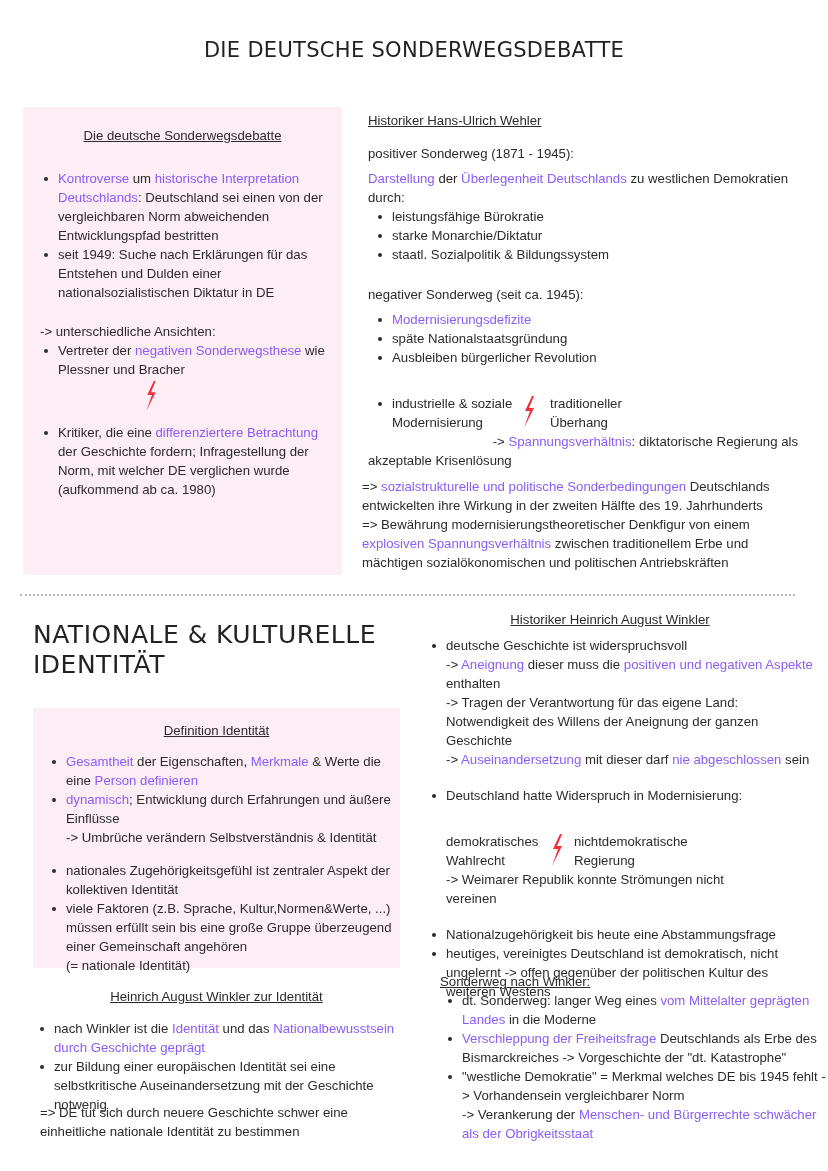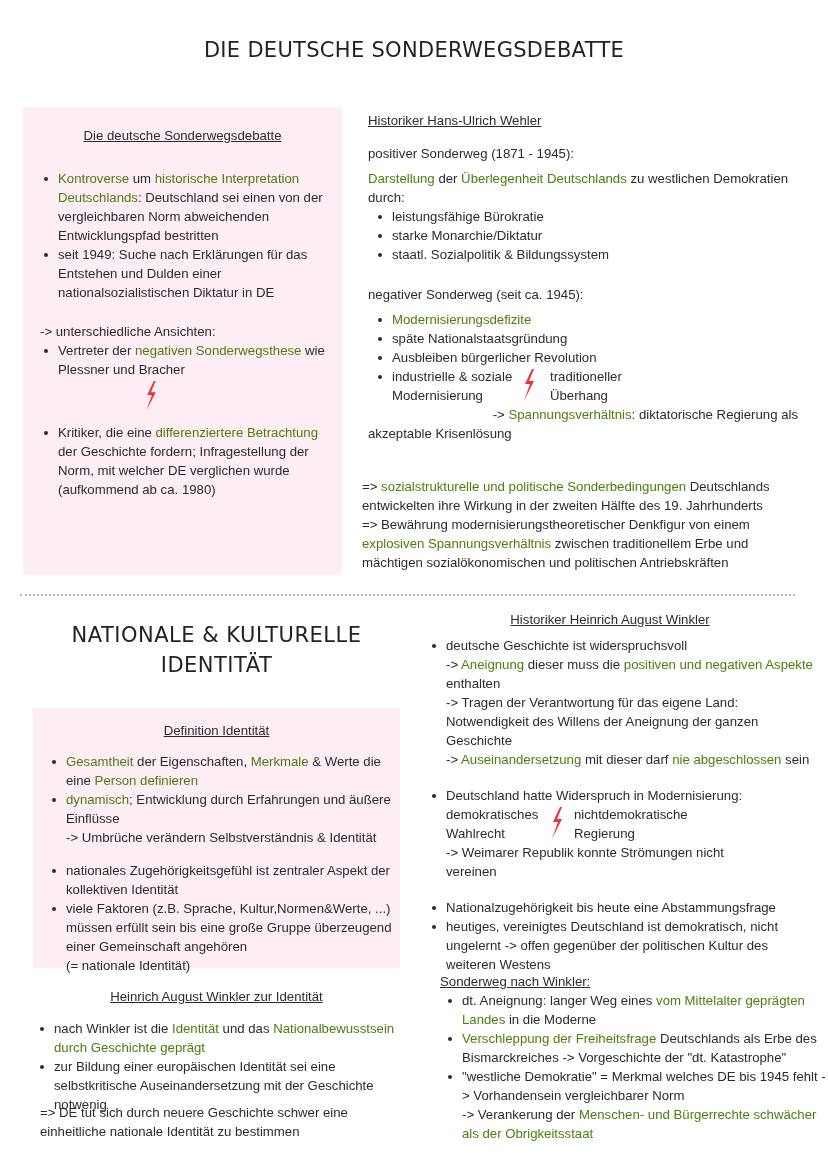--- a/index.html
+++ b/index.html
@@ -10,39 +10,39 @@
   }
   .abs { position: absolute; }
   .main-title {
     left: 0; width: 828px; top: 36px; text-align: center;
     font-family: "DejaVu Sans", sans-serif; font-size: 21px; letter-spacing: 0.3px;
     color: #222; font-weight: normal; line-height: 28px;
   }
   .pink-box { background: #fdedf5; }
   .box1 { left: 23px; top: 107px; width: 319px; height: 468px; }
   .box2 { left: 33px; top: 708px; width: 367px; height: 260px; }
-  .hl { color: #4d7c0f; }
+  .hl { color: #8b5cf6; }
   .uline { text-decoration: underline; }
   .center { text-align: center; }
   ul { margin: 0; padding-left: 18px; list-style: none; }
   ul li { position: relative; }
   ul li::before {
     content: ""; position: absolute; left: -14px; top: 8px;
     width: 4px; height: 4px; border-radius: 50%; background: #2b2b2b;
   }
   .section-title {
-    font-family: "DejaVu Sans", sans-serif; font-size: 21px; line-height: 30px;
-    color: #222; text-align: center; letter-spacing: 0.5px;
+    font-family: "DejaVu Sans", sans-serif; font-size: 25px; line-height: 30px;
+    color: #222; letter-spacing: 0.5px;
   }
   .divider {
     left: 20px; top: 594px; width: 775px; height: 0;
     border-top: 2px dotted #b8b8b8;
   }
   .bolt { display: inline-block; width: 14px; height: 30px; }
-  .row2 { display: flex; }
+  .row2 { display: flex; margin-top: 27px; }
   p { margin: 0; }
 </style>
 </head>
 <body>
 
 <div class="abs main-title">DIE DEUTSCHE SONDERWEGSDEBATTE</div>
 
 <div class="abs pink-box box1"></div>
 <div class="abs" style="left:23px; top:126px; width:319px;">
   <div class="center uline">Die deutsche Sonderwegsdebatte</div>
@@ -167,17 +167,17 @@
   <div style="height:17px;"></div>
   <ul>
     <li>Nationalzugehörigkeit bis heute eine Abstammungsfrage</li>
     <li>heutiges, vereinigtes Deutschland ist demokratisch, nicht ungelernt -&gt; offen gegenüber der politischen Kultur des weiteren Westens</li>
   </ul>
 </div>
 
 <div class="abs" style="left:424px; top:972px; width:390px;margin-left:16px;">
   <div class="uline">Sonderweg nach Winkler:</div>
   <ul style="padding-left:22px;">
-    <li><span>dt. Aneignung: langer Weg eines </span><span class="hl">vom Mittelalter geprägten Landes</span><span> in die Moderne</span></li>
+    <li><span>dt. Sonderweg: langer Weg eines </span><span class="hl">vom Mittelalter geprägten Landes</span><span> in die Moderne</span></li>
     <li><span class="hl">Verschleppung der Freiheitsfrage</span><span> Deutschlands als Erbe des Bismarckreiches -&gt; Vorgeschichte der "dt. Katastrophe"</span></li>
     <li><span>"westliche Demokratie" = Merkmal welches DE bis 1945 fehlt -&gt; Vorhandensein vergleichbarer Norm</span><br><span>-&gt; Verankerung der </span><span class="hl">Menschen- und Bürgerrechte schwächer als der Obrigkeitsstaat</span></li>
   </ul>
 </div>
 
 </body></html>

